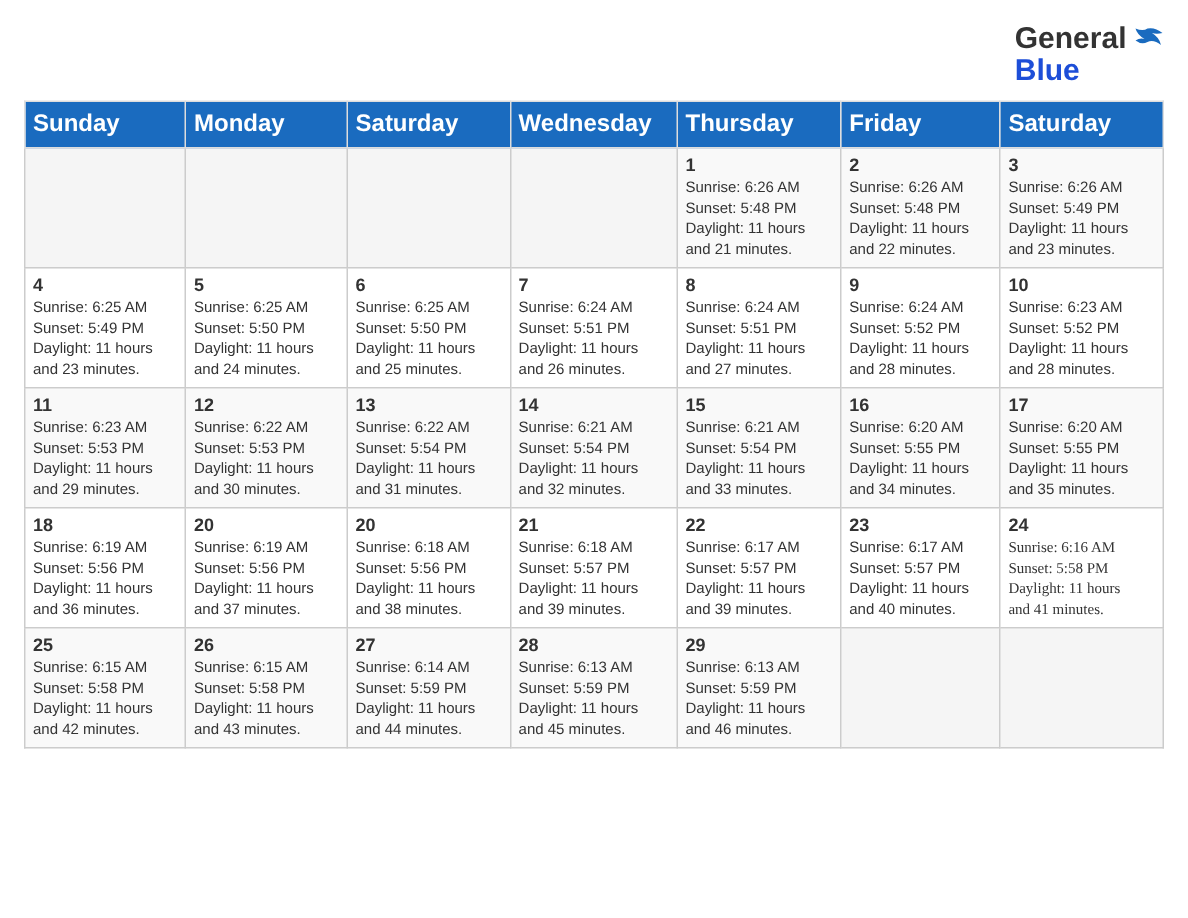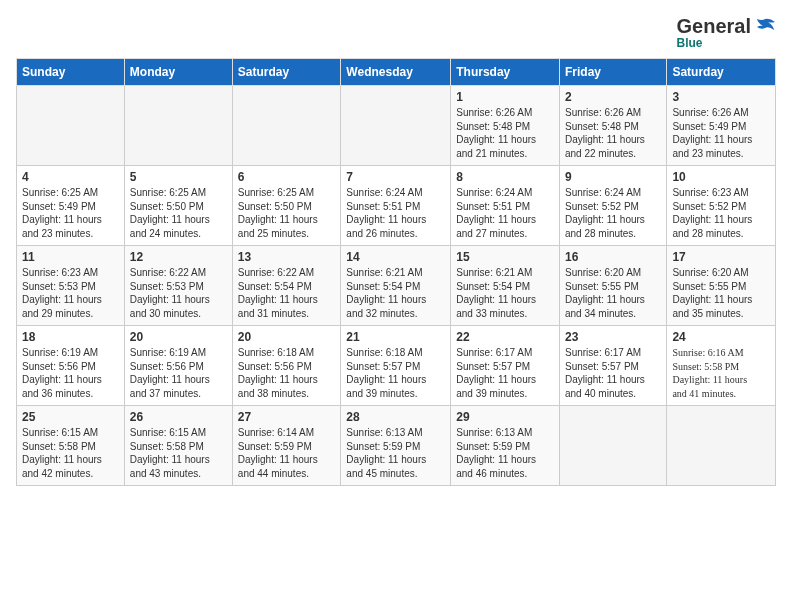--- a/index.html
+++ b/index.html
@@ -36,21 +36,21 @@
     table {
       width: 100%;
       border-collapse: collapse;
       font-size: 11px;
     }
     thead tr th {
       background-color: #1a6bbf;
       color: #fff;
       text-align: left;
       padding: 6px 5px;
-      font-size: 12px;
+      font-size: 16px;
       border: 1px solid #ddd;
     }
     tbody tr td {
       border: 1px solid #ccc;
       vertical-align: top;
       padding: 4px 5px;
       height: 80px;
       width: 113px;
       background: #fff;
     }
@@ -77,21 +77,21 @@
 
 <div class="header-section">
   <div class="logo">
   <div style="display:flex;flex-direction:column;align-items:flex-start;">
     <div style="display:flex;align-items:center;line-height:1;">
       <span style="font-size:20px;font-weight:bold;color:#333;">General</span>
       <svg width="22" height="16" viewBox="0 0 22 16" style="margin-left:3px;">
         <path d="M11,1 Q16,0 21,4 Q17,5 14,4 Q19,7 20,12 Q15,8 11,10 Q7,12 3,9 Q6,7 9,8 Q4,5 3,1 Q8,3 11,1Z" fill="#1a6bbf"></path>
       </svg>
     </div>
-    <span style="font-size:12px;font-weight:bold;color:#0f766e;margin-top:0px;">Blue</span>
+    <span style="font-size:20px;font-weight:bold;color:#1d4ed8;margin-top:0px;">Blue</span>
   </div>
 </div>
   <div class="title-block">
     <div class="main-title"></div>
     <div class="subtitle"></div>
   </div>
 </div>
 
 <table>
   <thead>

